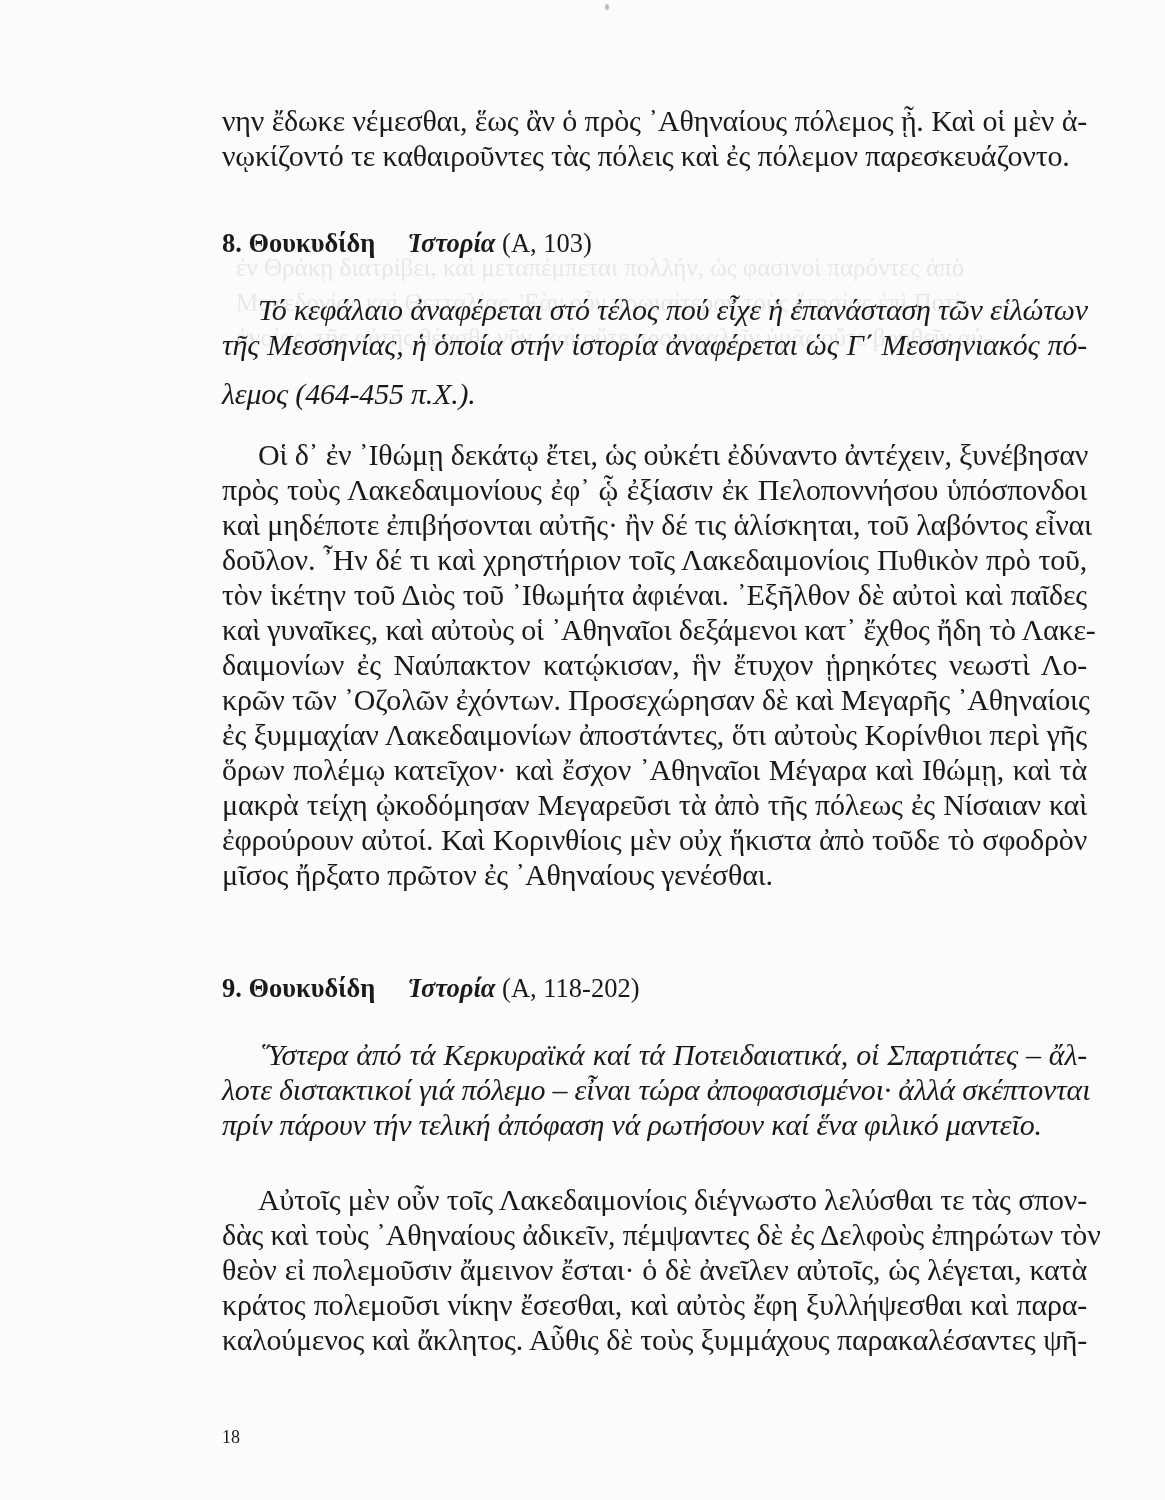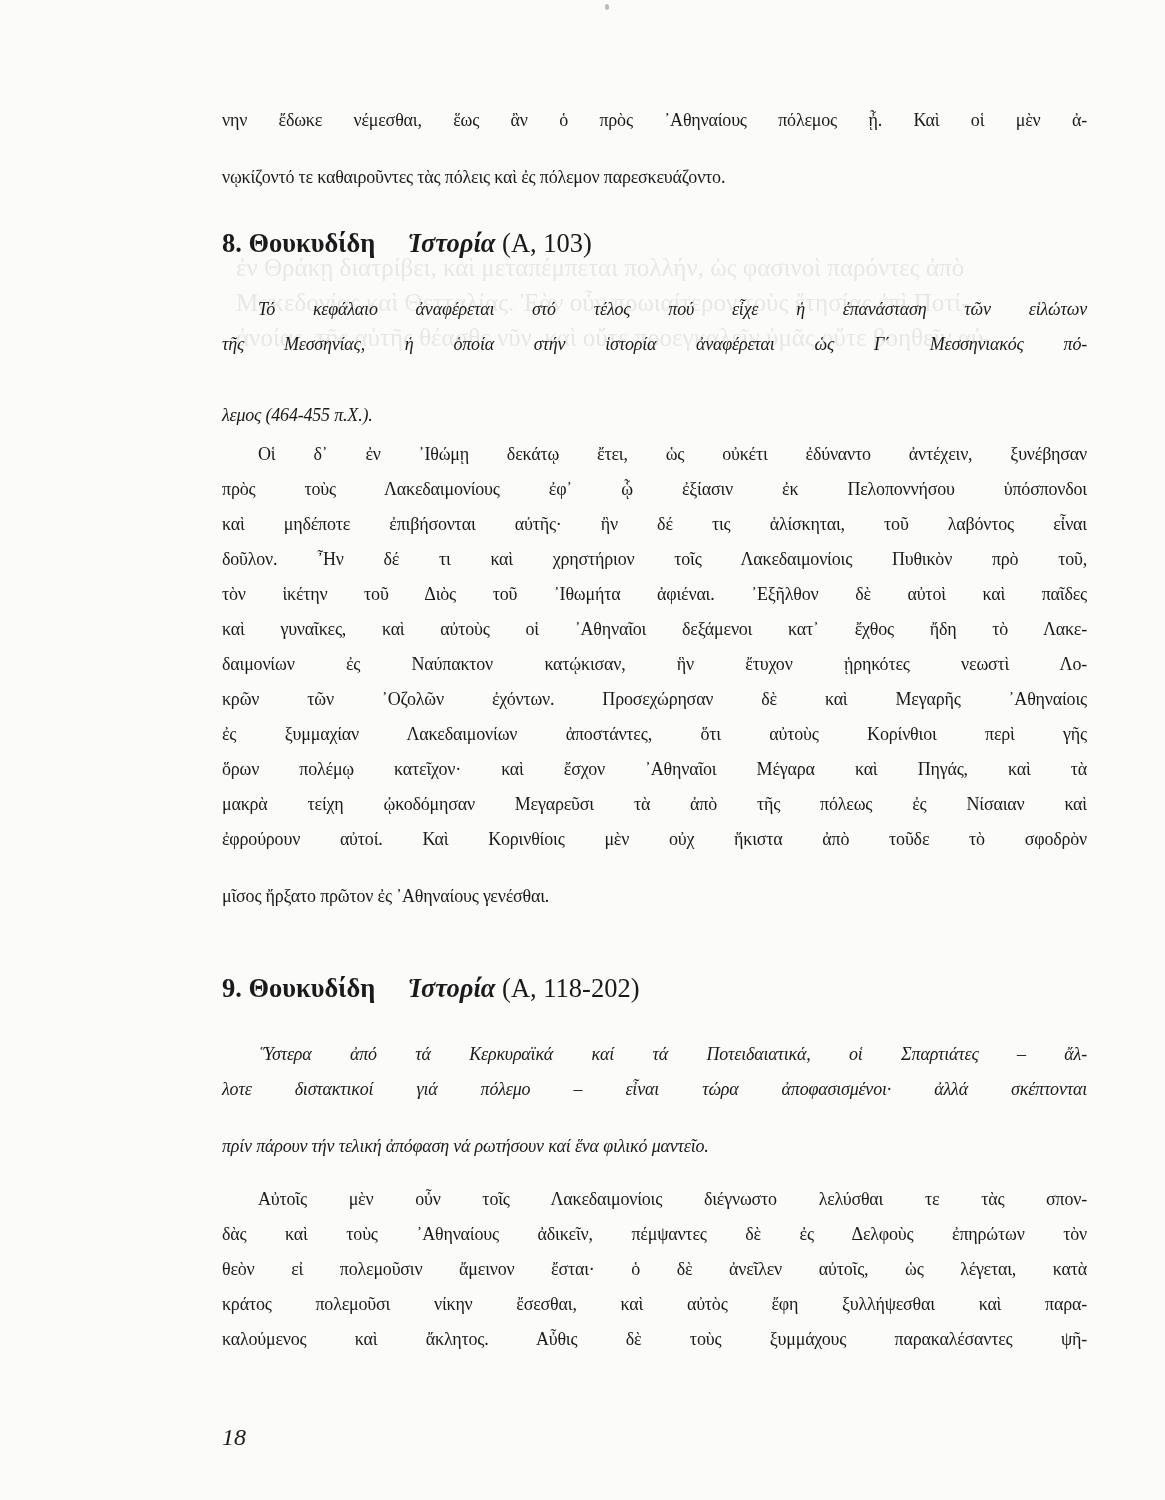--- a/index.html
+++ b/index.html
@@ -33,51 +33,49 @@
       font-family: "Liberation Serif", serif;
       white-space: nowrap;
       pointer-events: none;
       user-select: none;
     }
     .bleed div { height: 35px; margin-left: 36px; }
     .line {
       position: absolute;
       left: 0;
       width: 865px;
-      font-size: 18px;
+      font-size: 30px;
       line-height: 35px;
       height: 35px;
       white-space: nowrap;
       text-align: justify;
       text-align-last: justify;
       letter-spacing: -0.2px;
     }
     .line.last {
       text-align-last: left;
-      margin-top: 22px;
     }
     .indent { padding-left: 36px; width: 829px; }
     .italic { font-style: italic; }
     .heading {
       position: absolute;
       left: 0;
       font-size: 26.5px;
       line-height: 35px;
       height: 35px;
       white-space: nowrap;
     }
     .heading .num, .heading .author { font-weight: bold; }
     .heading .work { font-weight: bold; font-style: italic; margin-left: 26px; }
     .page-number {
       position: absolute;
       left: 0;
       top: 1420px;
-      font-size: 24px;
+      font-size: 18px;
       line-height: 35px;
-      font-style: italic;
     }
     .speck {
       position: absolute;
       left: 383px;
       top: 4px;
       width: 4px;
       height: 6px;
       border-radius: 50%;
       background: #bbb;
     }
@@ -113,21 +111,21 @@
 
   <div class="line indent" style="top:437px">Οἱ δ᾿ ἐν ᾿Ιθώμῃ δεκάτῳ ἔτει, ὡς οὐκέτι ἐδύναντο ἀντέχειν, ξυνέβησαν</div>
   <div class="line" style="top:472px">πρὸς τοὺς Λακεδαιμονίους ἐφ᾿ ᾧ ἐξίασιν ἐκ Πελοποννήσου ὑπόσπονδοι</div>
   <div class="line" style="top:507px">καὶ μηδέποτε ἐπιβήσονται αὐτῆς· ἢν δέ τις ἁλίσκηται, τοῦ λαβόντος εἶναι</div>
   <div class="line" style="top:542px">δοῦλον. ῏Ην δέ τι καὶ χρηστήριον τοῖς Λακεδαιμονίοις Πυθικὸν πρὸ τοῦ,</div>
   <div class="line" style="top:577px">τὸν ἱκέτην τοῦ Διὸς τοῦ ᾿Ιθωμήτα ἀφιέναι. ᾿Εξῆλθον δὲ αὐτοὶ καὶ παῖδες</div>
   <div class="line" style="top:612px">καὶ γυναῖκες, καὶ αὐτοὺς οἱ ᾿Αθηναῖοι δεξάμενοι κατ᾿ ἔχθος ἤδη τὸ Λακε-</div>
   <div class="line" style="top:647px">δαιμονίων ἐς Ναύπακτον κατῴκισαν, ἣν ἔτυχον ᾑρηκότες νεωστὶ Λο-</div>
   <div class="line" style="top:682px">κρῶν τῶν ᾿Οζολῶν ἐχόντων. Προσεχώρησαν δὲ καὶ Μεγαρῆς ᾿Αθηναίοις</div>
   <div class="line" style="top:717px">ἐς ξυμμαχίαν Λακεδαιμονίων ἀποστάντες, ὅτι αὐτοὺς Κορίνθιοι περὶ γῆς</div>
-  <div class="line" style="top:752px">ὅρων πολέμῳ κατεῖχον· καὶ ἔσχον ᾿Αθηναῖοι Μέγαρα καὶ Πηγάς, καὶ τὰ</div>
+  <div class="line" style="top:752px">ὅρων πολέμῳ κατεῖχον· καὶ ἔσχον ᾿Αθηναῖοι Μέγαρα καὶ Ιθώμῃ, καὶ τὰ</div>
   <div class="line" style="top:787px">μακρὰ τείχη ᾠκοδόμησαν Μεγαρεῦσι τὰ ἀπὸ τῆς πόλεως ἐς Νίσαιαν καὶ</div>
   <div class="line" style="top:822px">ἐφρούρουν αὐτοί. Καὶ Κορινθίοις μὲν οὐχ ἥκιστα ἀπὸ τοῦδε τὸ σφοδρὸν</div>
   <div class="line last" style="top:857px">μῖσος ἤρξατο πρῶτον ἐς ᾿Αθηναίους γενέσθαι.</div>
 
   <div class="heading" style="top:971px">
     <span class="num">9.</span>
     <span class="author">Θουκυδίδη</span>
     <span class="work">Ἱστορία</span>
     <span class="ref">(Α, 118-202)</span>
   </div>

